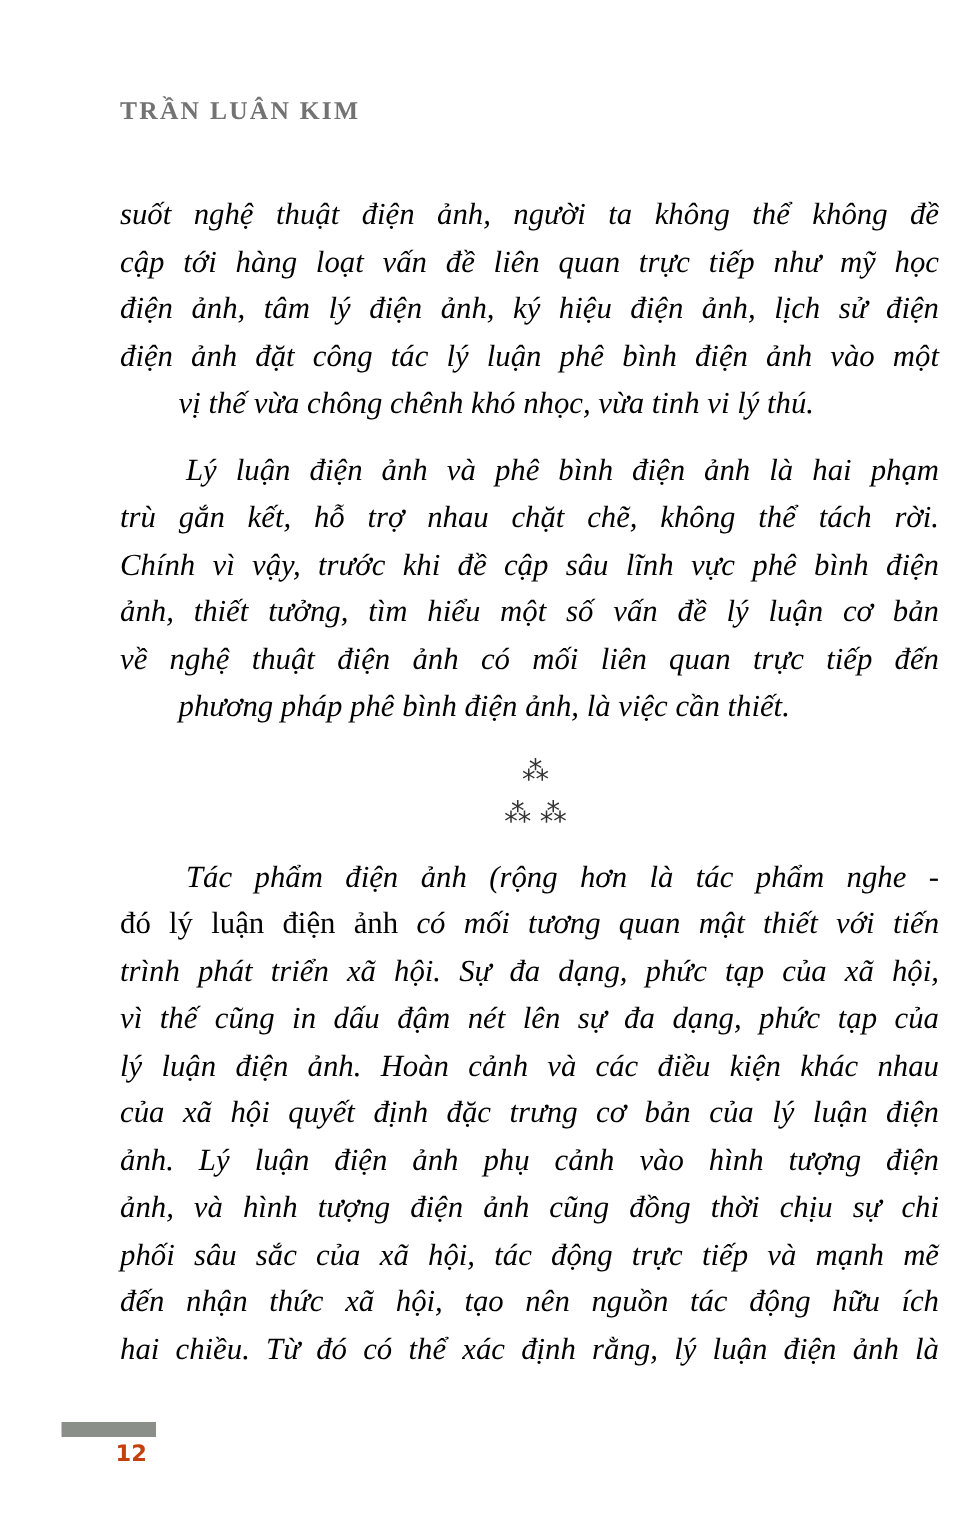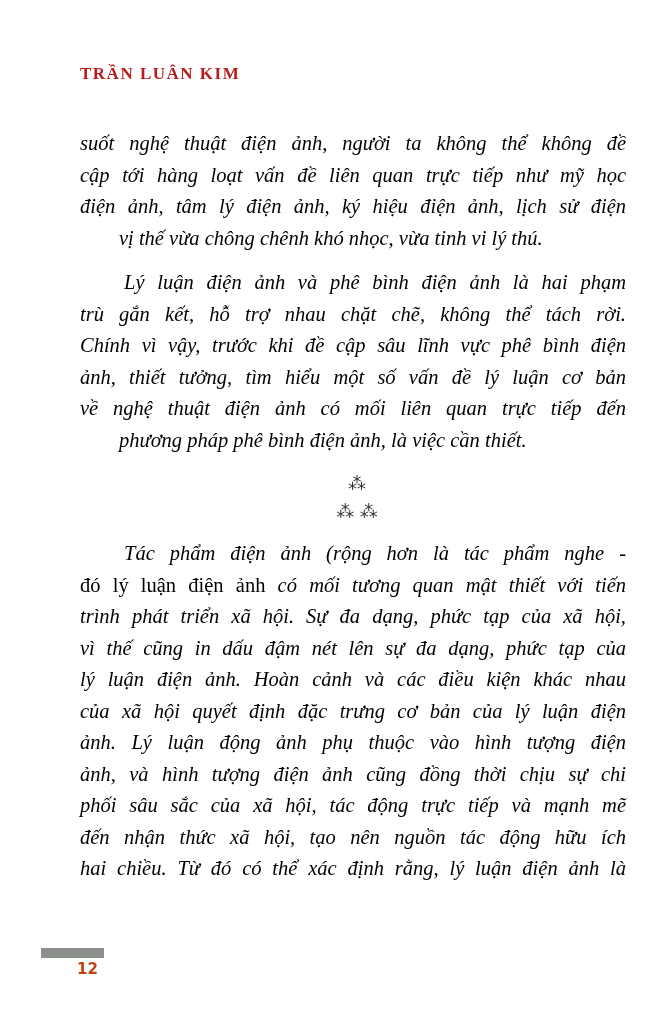--- a/index.html
+++ b/index.html
@@ -1,19 +1,19 @@
 <!DOCTYPE html>
 <html><head>
   <meta charset="utf-8">
   <style>
     html, body { margin: 0; padding: 0; background: #ffffff; }
     body { width: 645px; height: 1024px; position: relative; overflow: hidden;
            font-family: "DejaVu Serif", "Liberation Serif", serif; color: #222; }
     .header { position: absolute; left: 80px; top: 64px; font-size: 17px; font-weight: bold;
-              letter-spacing: 1.5px; color: #b91c1c; font-family: "Liberation Serif", serif; }
+              letter-spacing: 1.5px; color: #737373; font-family: "Liberation Serif", serif; }
     .body-text { position: absolute; left: 80px; top: 128px; width: 546px; }
     .line { font-family: "Liberation Serif", serif; font-style: italic; font-size: 20.5px;
             line-height: 31.5px; height: 31.5px; white-space: nowrap; text-align: justify;
             text-align-last: justify; color: #000000; }
     .line.last { text-align-last: left; margin-left: 39px; }
     .indent { padding-left: 44px; }
     .gap { height: 13px; }
     .upright { font-style: normal; }
     .stars { text-align: center; font-size: 18px; line-height: 28px; height: 28px; color: #333;
              font-family: "DejaVu Sans", sans-serif; margin-left: 8px; }
@@ -24,20 +24,21 @@
 </head>
 <body>
 
 <div class="header">TRẦN LUÂN KIM</div>
 
 <div class="body-text">
   <div>
     <div class="line">suốt nghệ thuật điện ảnh, người ta không thể không đề</div>
     <div class="line">cập tới hàng loạt vấn đề liên quan trực tiếp như mỹ học</div>
     <div class="line">điện ảnh, tâm lý điện ảnh, ký hiệu điện ảnh, lịch sử điện</div>
+    <div class="line">điện ảnh đặt công tác lý luận phê bình điện ảnh vào một</div>
     <div class="line last">vị thế vừa chông chênh khó nhọc, vừa tinh vi lý thú.</div>
   </div>
   <div class="gap"></div>
   <div>
     <div class="line indent">Lý luận điện ảnh và phê bình điện ảnh là hai phạm</div>
     <div class="line">trù gắn kết, hỗ trợ nhau chặt chẽ, không thể tách rời.</div>
     <div class="line">Chính vì vậy, trước khi đề cập sâu lĩnh vực phê bình điện</div>
     <div class="line">ảnh, thiết tưởng, tìm hiểu một số vấn đề lý luận cơ bản</div>
     <div class="line">về nghệ thuật điện ảnh có mối liên quan trực tiếp đến</div>
     <div class="line last">phương pháp phê bình điện ảnh, là việc cần thiết.</div>
@@ -48,21 +49,21 @@
     <div class="stars">⁂ ⁂</div>
   </div>
   <div class="gap"></div>
   <div>
     <div class="line indent">Tác phẩm điện ảnh (rộng hơn là tác phẩm nghe -</div>
     <div class="line"><span class="upright">đó lý luận điện ảnh </span><span>có mối tương quan mật thiết với tiến</span></div>
     <div class="line">trình phát triển xã hội. Sự đa dạng, phức tạp của xã hội,</div>
     <div class="line">vì thế cũng in dấu đậm nét lên sự đa dạng, phức tạp của</div>
     <div class="line">lý luận điện ảnh. Hoàn cảnh và các điều kiện khác nhau</div>
     <div class="line">của xã hội quyết định đặc trưng cơ bản của lý luận điện</div>
-    <div class="line">ảnh. Lý luận động ảnh phụ thuộc vào hình tượng điện</div>
+    <div class="line">ảnh. Lý luận điện ảnh phụ cảnh vào hình tượng điện</div>
     <div class="line">ảnh, và hình tượng điện ảnh cũng đồng thời chịu sự chi</div>
     <div class="line">phối sâu sắc của xã hội, tác động trực tiếp và mạnh mẽ</div>
     <div class="line">đến nhận thức xã hội, tạo nên nguồn tác động hữu ích</div>
     <div class="line">hai chiều. Từ đó có thể xác định rằng, lý luận điện ảnh là</div>
   </div>
 </div>
 
 <div class="footer-bar"></div>
 <div class="page-num">12</div>
 

